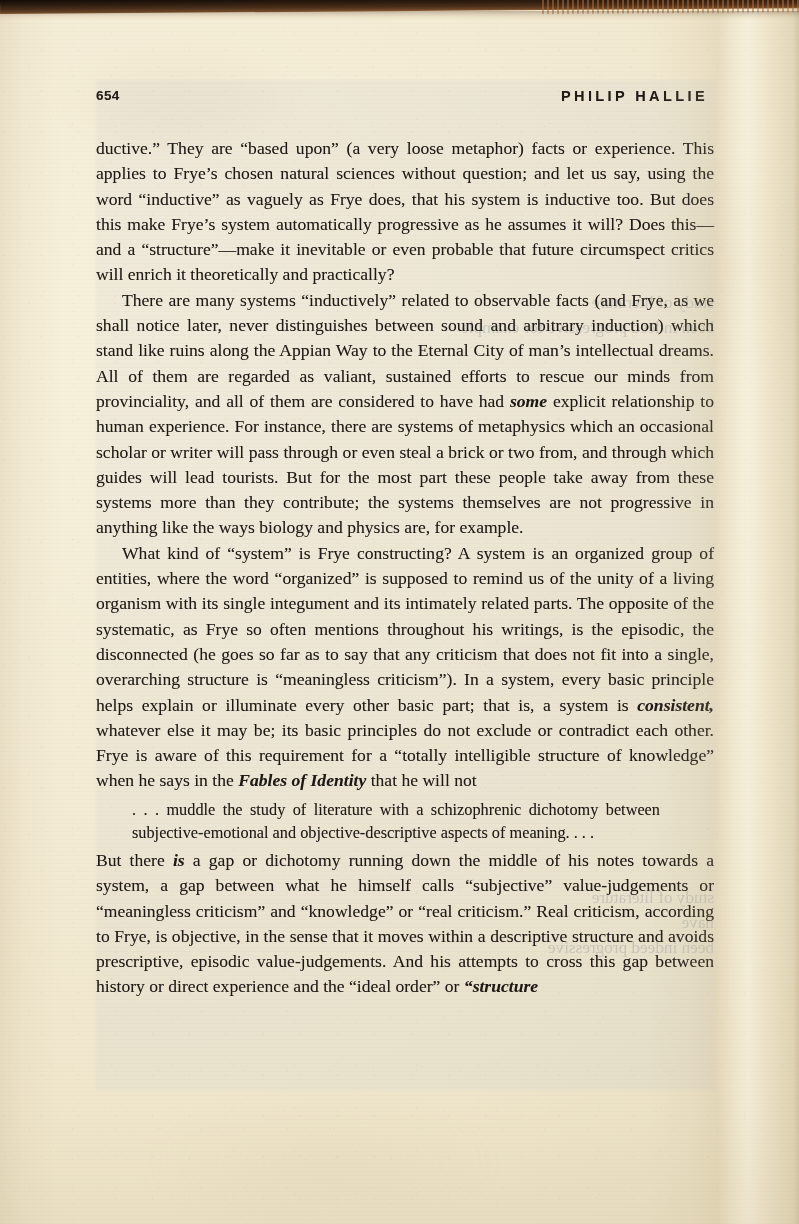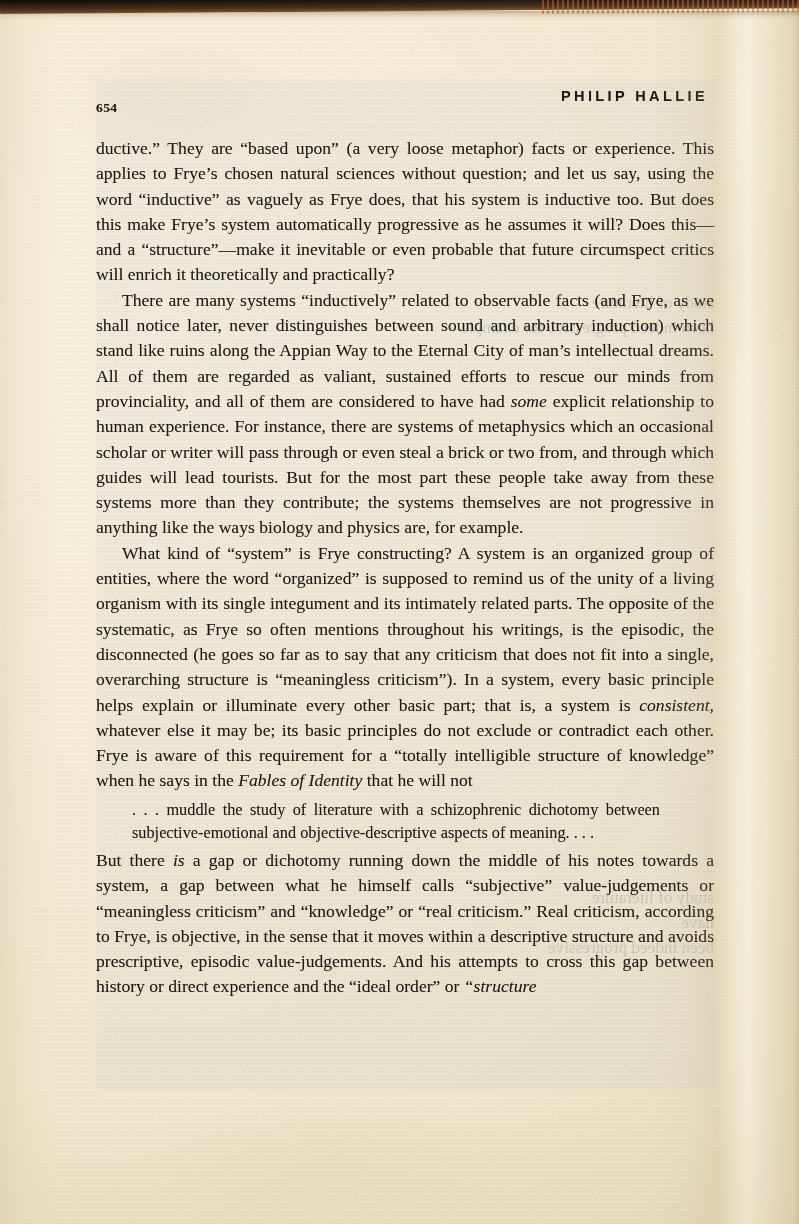--- a/index.html
+++ b/index.html
@@ -167,22 +167,22 @@
   }
 
   .running-head {
     position: relative;
     height: 34px;
     margin-top: 88px;
   }
   .folio {
     position: absolute;
     left: 0;
-    top: 12px;
-    font-family: Liberation Serif, serif;
+    top: 0;
+    font-family: Liberation Sans, sans-serif;
     font-weight: 700;
     font-size: 13.5px;
     letter-spacing: 0.4px;
     color: #241f1a;
   }
   .head-title {
     position: absolute;
     right: 6px;
     top: 0;
     font-family: "Liberation Sans", "DejaVu Sans", sans-serif;
@@ -204,20 +204,21 @@
   }
   .body-text p {
     margin: 0;
     text-indent: 26px;
   }
   .body-text p.noindent {
     text-indent: 0;
   }
   .body-text i {
     font-style: italic;
+    font-weight: bold;
   }
 
   blockquote.extract {
     margin: 4px 0 3px 0;
     padding: 0 0 0 36px;
     font-size: 16.3px;
     line-height: 23.6px;
     text-align: justify;
     color: #201c18;
   }

